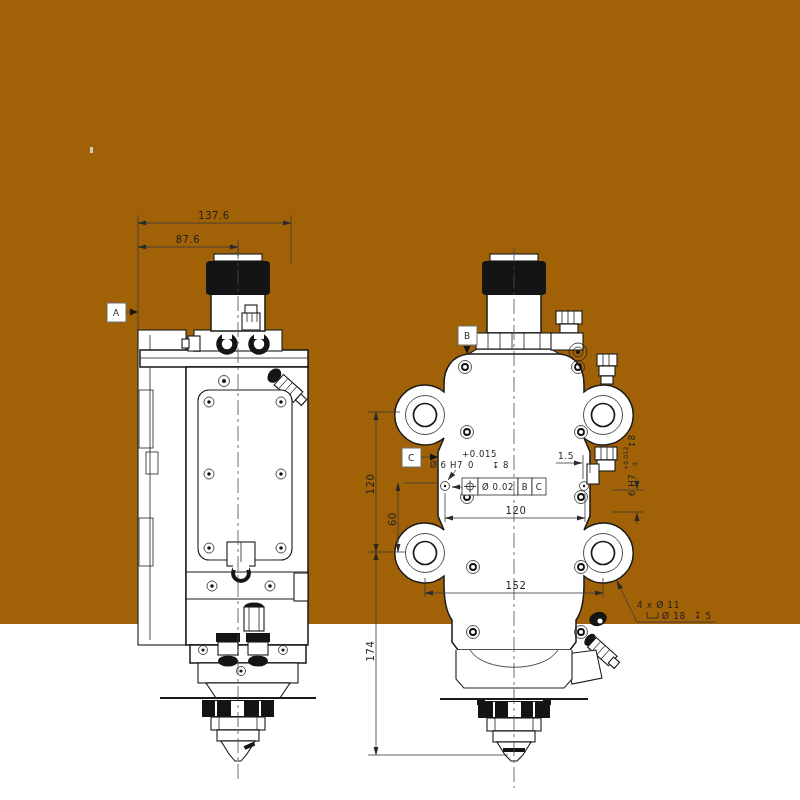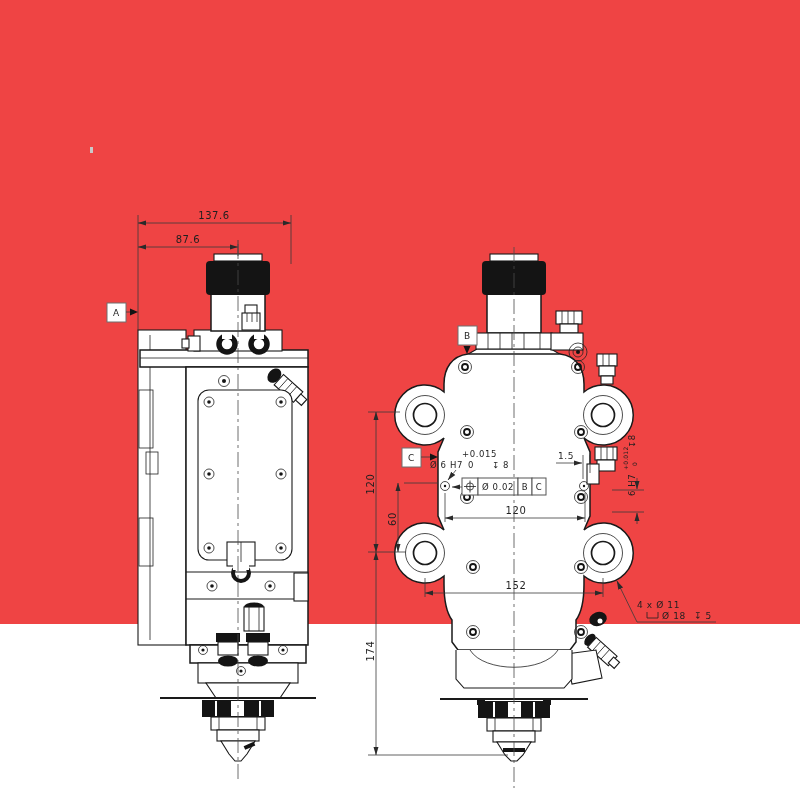--- a/index.html
+++ b/index.html
@@ -1,16 +1,16 @@
 <!DOCTYPE html>
 <html><head>
 <meta charset="utf-8">
 <style>
   html,body{margin:0;padding:0;background:#fff;width:800px;height:800px;overflow:hidden}
-  .stage{width:800px;height:624px;background:#ef4444;position:relative;font-family:"DejaVu Sans",sans-serif}
+  .stage{width:800px;height:624px;background:#a16207;position:relative;font-family:"DejaVu Sans",sans-serif}
   svg{display:block}
   .outline{stroke:#1a1a1a;stroke-width:1.5;fill:#ffffff}
   .med{stroke:#1a1a1a;stroke-width:1.1;fill:#ffffff}
   .thin{stroke:#222;stroke-width:0.8;fill:none}
   .nofill{fill:none}
   .dark{fill:#141414;stroke:none}
   .dkstroke{stroke:#141414;fill:none}
   .dim{stroke:#3a3a3a;stroke-width:0.8;fill:none}
   .center{stroke:#4a4a4a;stroke-width:0.8;fill:none;stroke-dasharray:15 4 3 4}
   text{font-family:"DejaVu Sans",sans-serif;fill:#1f1f1f;letter-spacing:0.6px}

